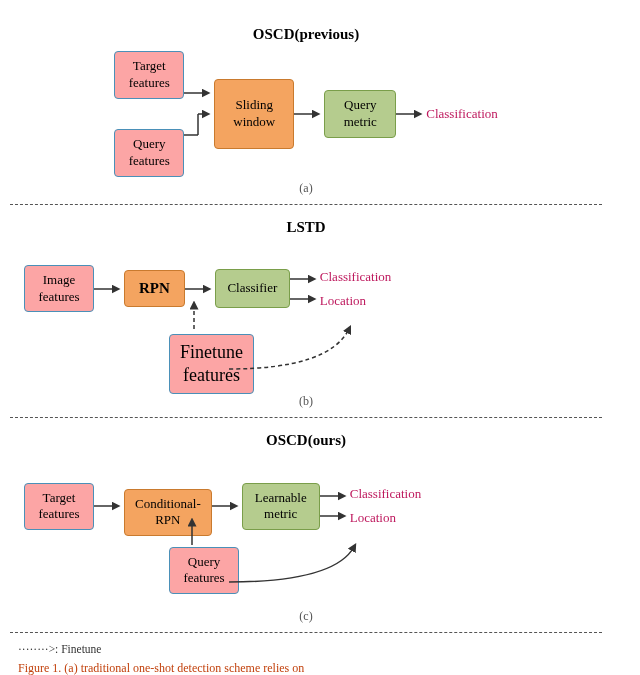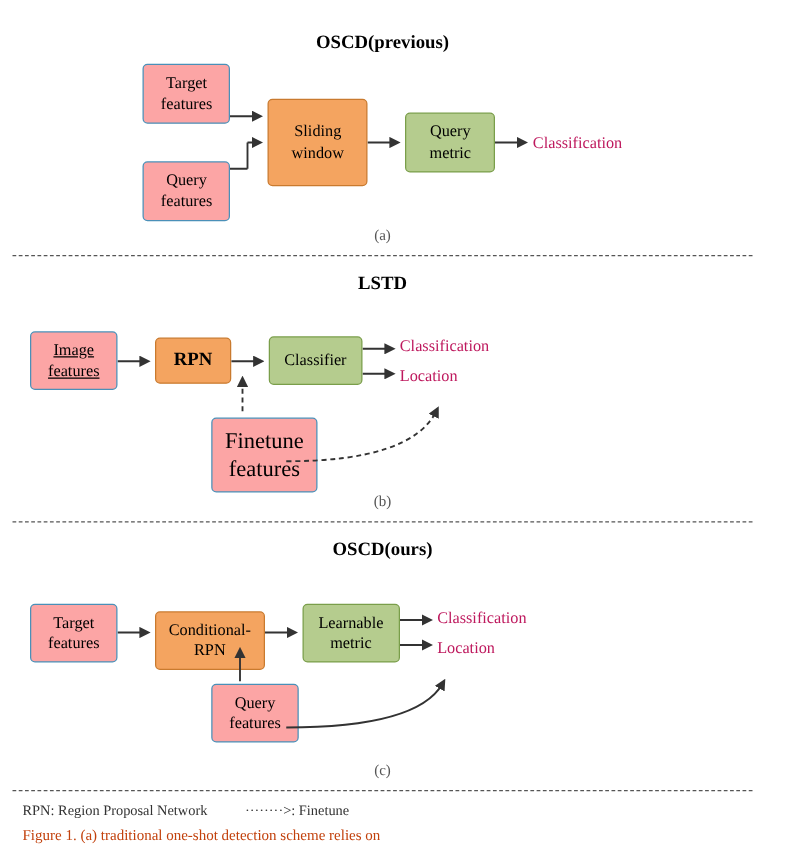--- a/index.html
+++ b/index.html
@@ -152,21 +152,21 @@
 
     <div class="caption">(a)</div>
   </div>
 
   <div class="diagram-section">
     <div class="section-title">LSTD</div>
 
     <div style="position:relative; width:100%; height:148px;">
 
       <div style="position:absolute; top:20px; left:10px; display:flex; align-items:center; gap:0;">
-        <div class="box box-blue" style="white-space:pre-line; font-size:13px;text-decoration:underline;">Image
+        <div class="box box-blue" style="white-space:pre-line; font-size:13px;">Image
 features</div>
 
         <svg width="30" height="30">
           <defs>
             <marker id="ah4" markerWidth="6" markerHeight="6" refX="3" refY="3" orient="auto">
               <path d="M0,0 L6,3 L0,6 Z" fill="#333"></path>
             </marker>
           </defs>
           <line x1="0" y1="15" x2="22" y2="15" stroke="#333" stroke-width="1.5" marker-end="url(#ah4)"></line>
         </svg>
@@ -305,19 +305,18 @@
         </defs>
         <path d="M 40 60 Q 145 60 165 25" fill="none" stroke="#333" stroke-width="1.5" marker-end="url(#ah15)"></path>
       </svg>
 
     </div>
 
     <div class="caption">(c)</div>
   </div>
 
   <div class="footer-note">
-    <span>RPN: Region Proposal Network</span>
     <span>········&gt;: Finetune</span>
   </div>
 
   <div class="footer-caption">Figure 1. (a) traditional one-shot detection scheme relies on</div>
 
 </div>
 
 </body></html>

